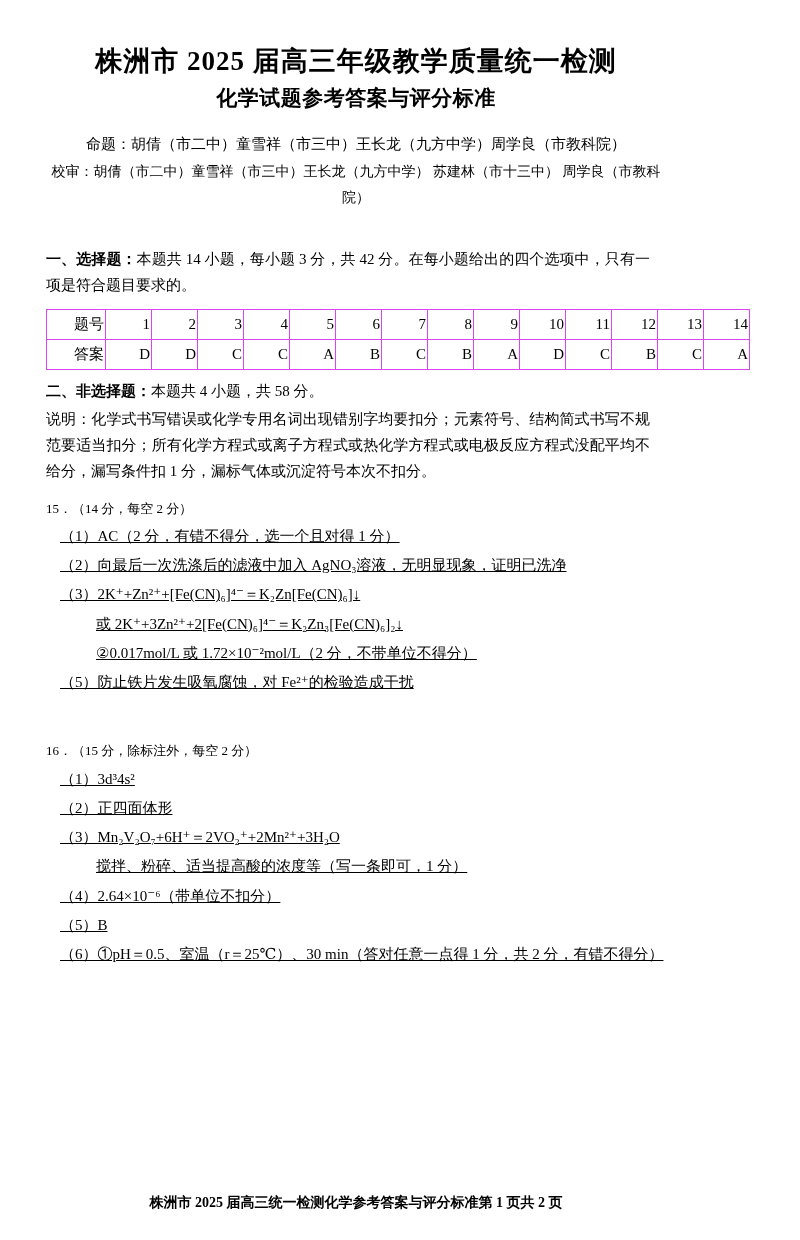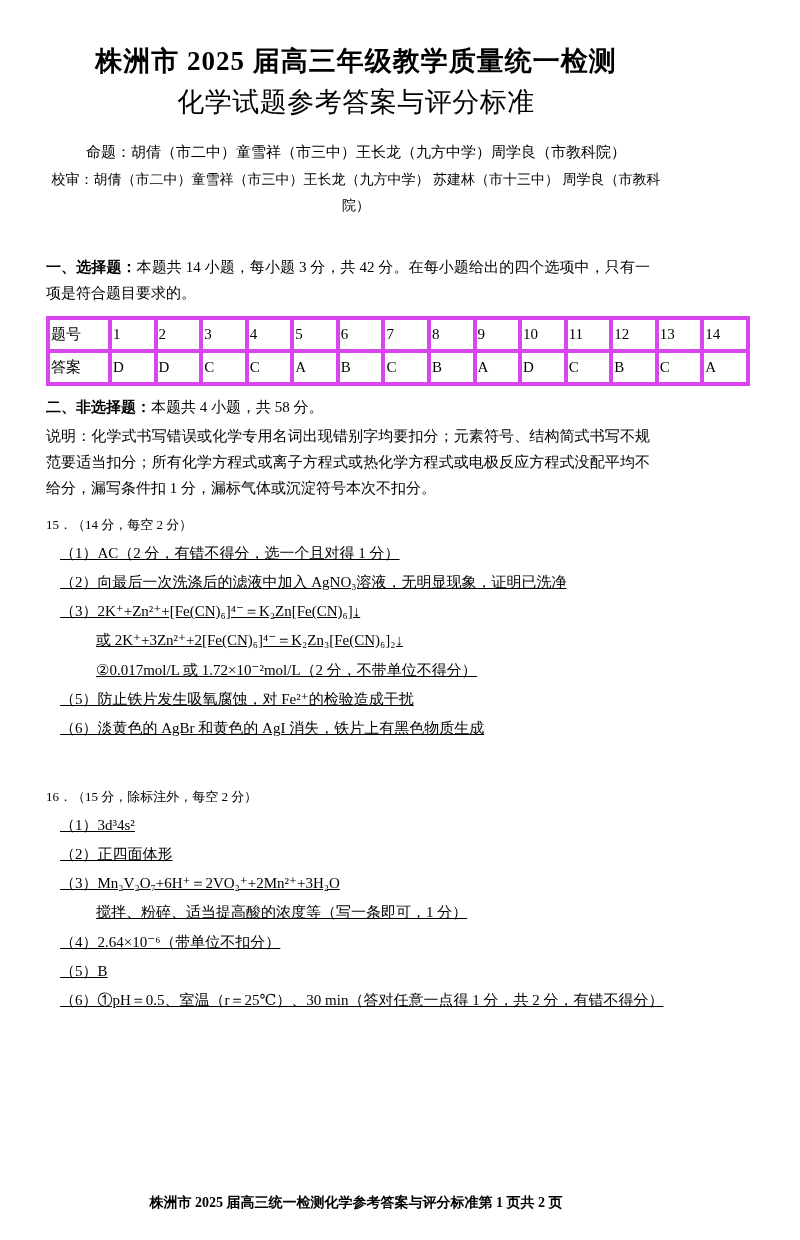--- a/index.html
+++ b/index.html
@@ -26,22 +26,22 @@
     text-align: center;
     font-size: 27px;
     font-weight: bold;
     letter-spacing: 1px;
     margin-top: 14px;
     margin-bottom: 6px;
     line-height: 1.3;
   }
   .title-sub {
     text-align: center;
-    font-size: 27px;
-    font-weight: normal;
+    font-size: 21px;
+    font-weight: bold;
     letter-spacing: 0.5px;
     margin-bottom: 18px;
     line-height: 1.3;
   }
   .credits {
     text-align: center;
     font-size: 15px;
     line-height: 1.9;
   }
   .credits .line2 {
@@ -59,23 +59,23 @@
   .bold {
     font-weight: bold;
   }
   table.answers {
     border-collapse: collapse;
     width: 704px;
     margin: 10px 0 8px 0;
     table-layout: fixed;
   }
   table.answers td {
-    border: 4px solid #d946ef;
+    border: 1px solid #d946ef;
     height: 27px;
-    text-align: left;
+    text-align: right;
     font-size: 15px;
     vertical-align: middle;
   }
   table.answers td.hdr {
     width: 56px;
     font-size: 15px;
   }
   .ans-list {
     margin: 0;
     padding: 0;
@@ -169,21 +169,20 @@
   <div class="para">说明：化学式书写错误或化学专用名词出现错别字均要扣分；元素符号、结构简式书写不规范要适当扣分；所有化学方程式或离子方程式或热化学方程式或电极反应方程式没配平均不给分，漏写条件扣 1 分，漏标气体或沉淀符号本次不扣分。</div>
 
   <div class="q-head">15．（14 分，每空 2 分）</div>
   <div class="ans-list">
     <div class="item ind1">（1）AC（2 分，有错不得分，选一个且对得 1 分）</div>
     <div class="item ind1">（2）向最后一次洗涤后的滤液中加入 AgNO₃溶液，无明显现象，证明已洗净</div>
     <div class="item ind1">（3）2K⁺+Zn²⁺+[Fe(CN)₆]⁴⁻＝K₂Zn[Fe(CN)₆]↓</div>
     <div class="item ind2">或 2K⁺+3Zn²⁺+2[Fe(CN)₆]⁴⁻＝K₂Zn₃[Fe(CN)₆]₂↓</div>
     <div class="item ind2">②0.017mol/L 或 1.72×10⁻²mol/L（2 分，不带单位不得分）</div>
     <div class="item ind1">（5）防止铁片发生吸氧腐蚀，对 Fe²⁺的检验造成干扰</div>
-    <div class="item ind1">（6）淡黄色的 AgBr 和黄色的 AgI 消失，铁片上有黑色物质生成</div>
   </div>
 
   <div class="spacer-lg"></div>
 
   <div class="q-head">16．（15 分，除标注外，每空 2 分）</div>
   <div class="ans-list">
     <div class="item ind1">（1）3d³4s²</div>
     <div class="item ind1">（2）正四面体形</div>
     <div class="item ind1">（3）Mn₂V₂O₇+6H⁺＝2VO₂⁺+2Mn²⁺+3H₂O</div>
     <div class="item ind2">搅拌、粉碎、适当提高酸的浓度等（写一条即可，1 分）</div>

